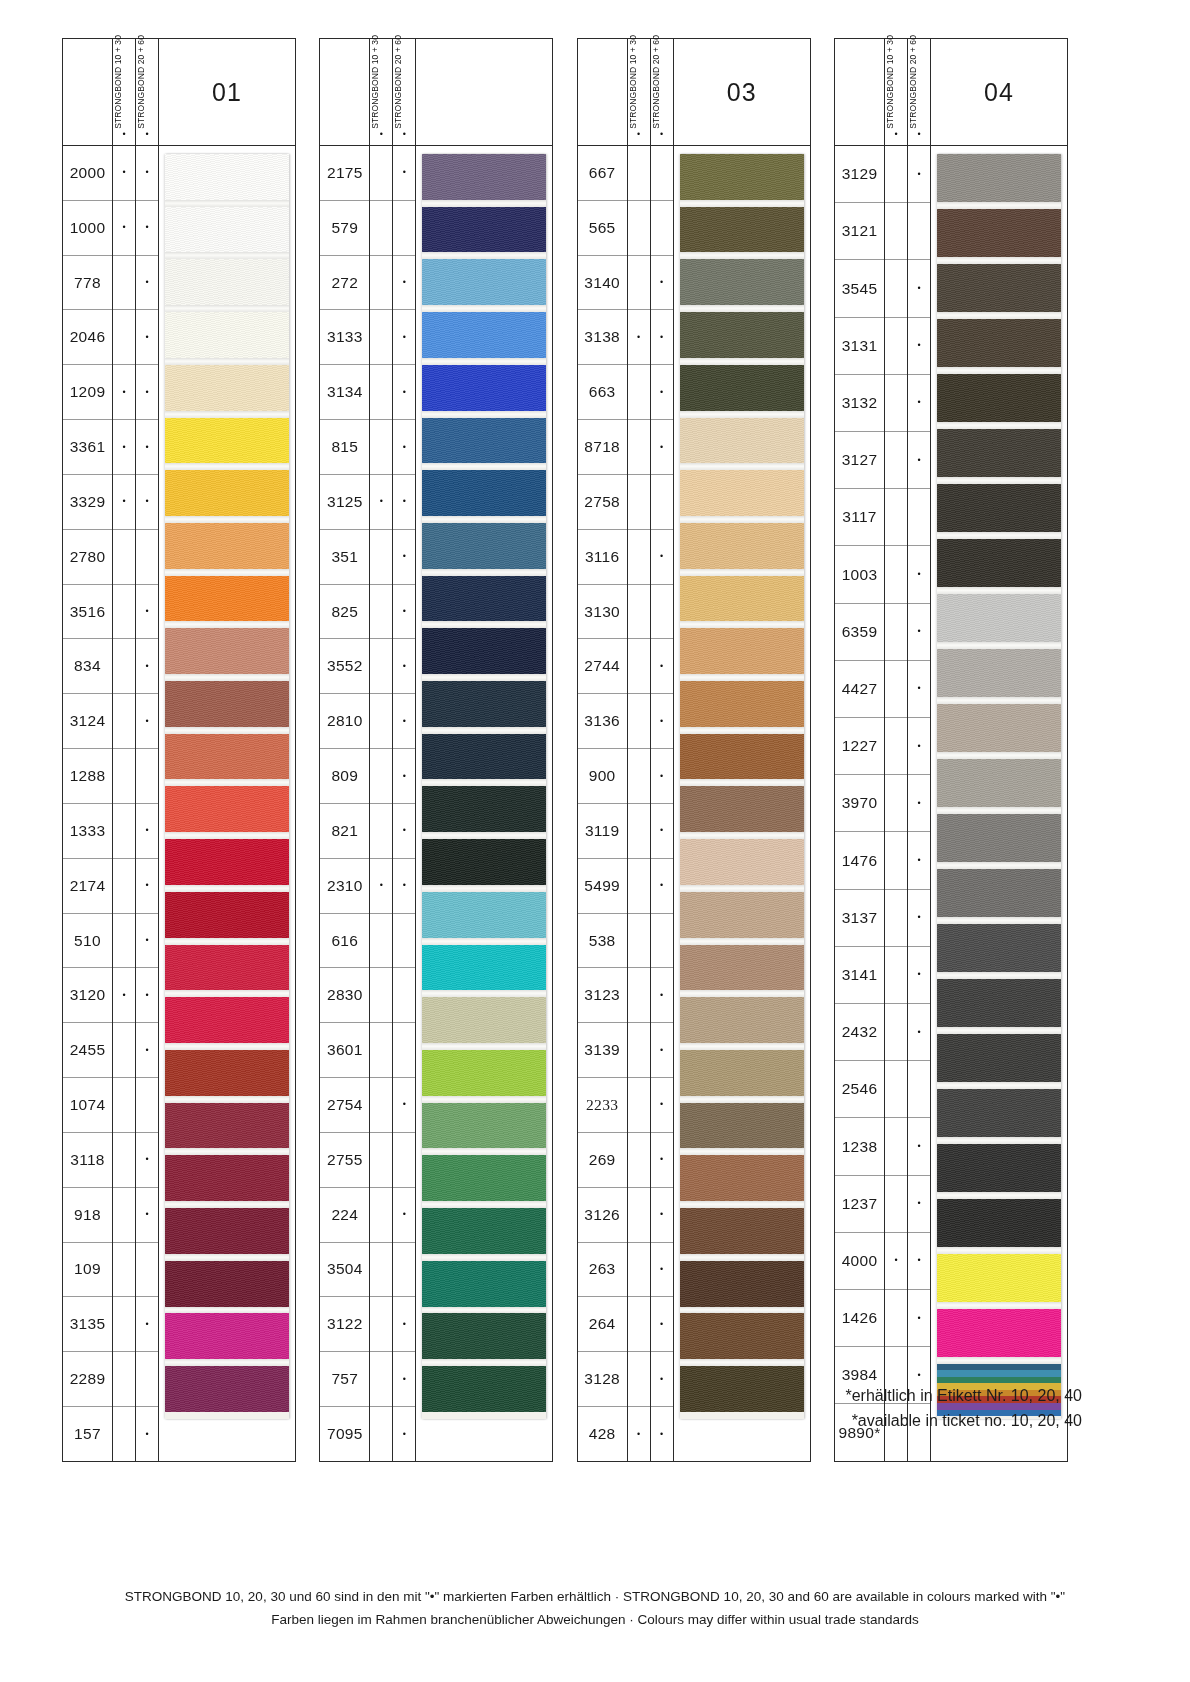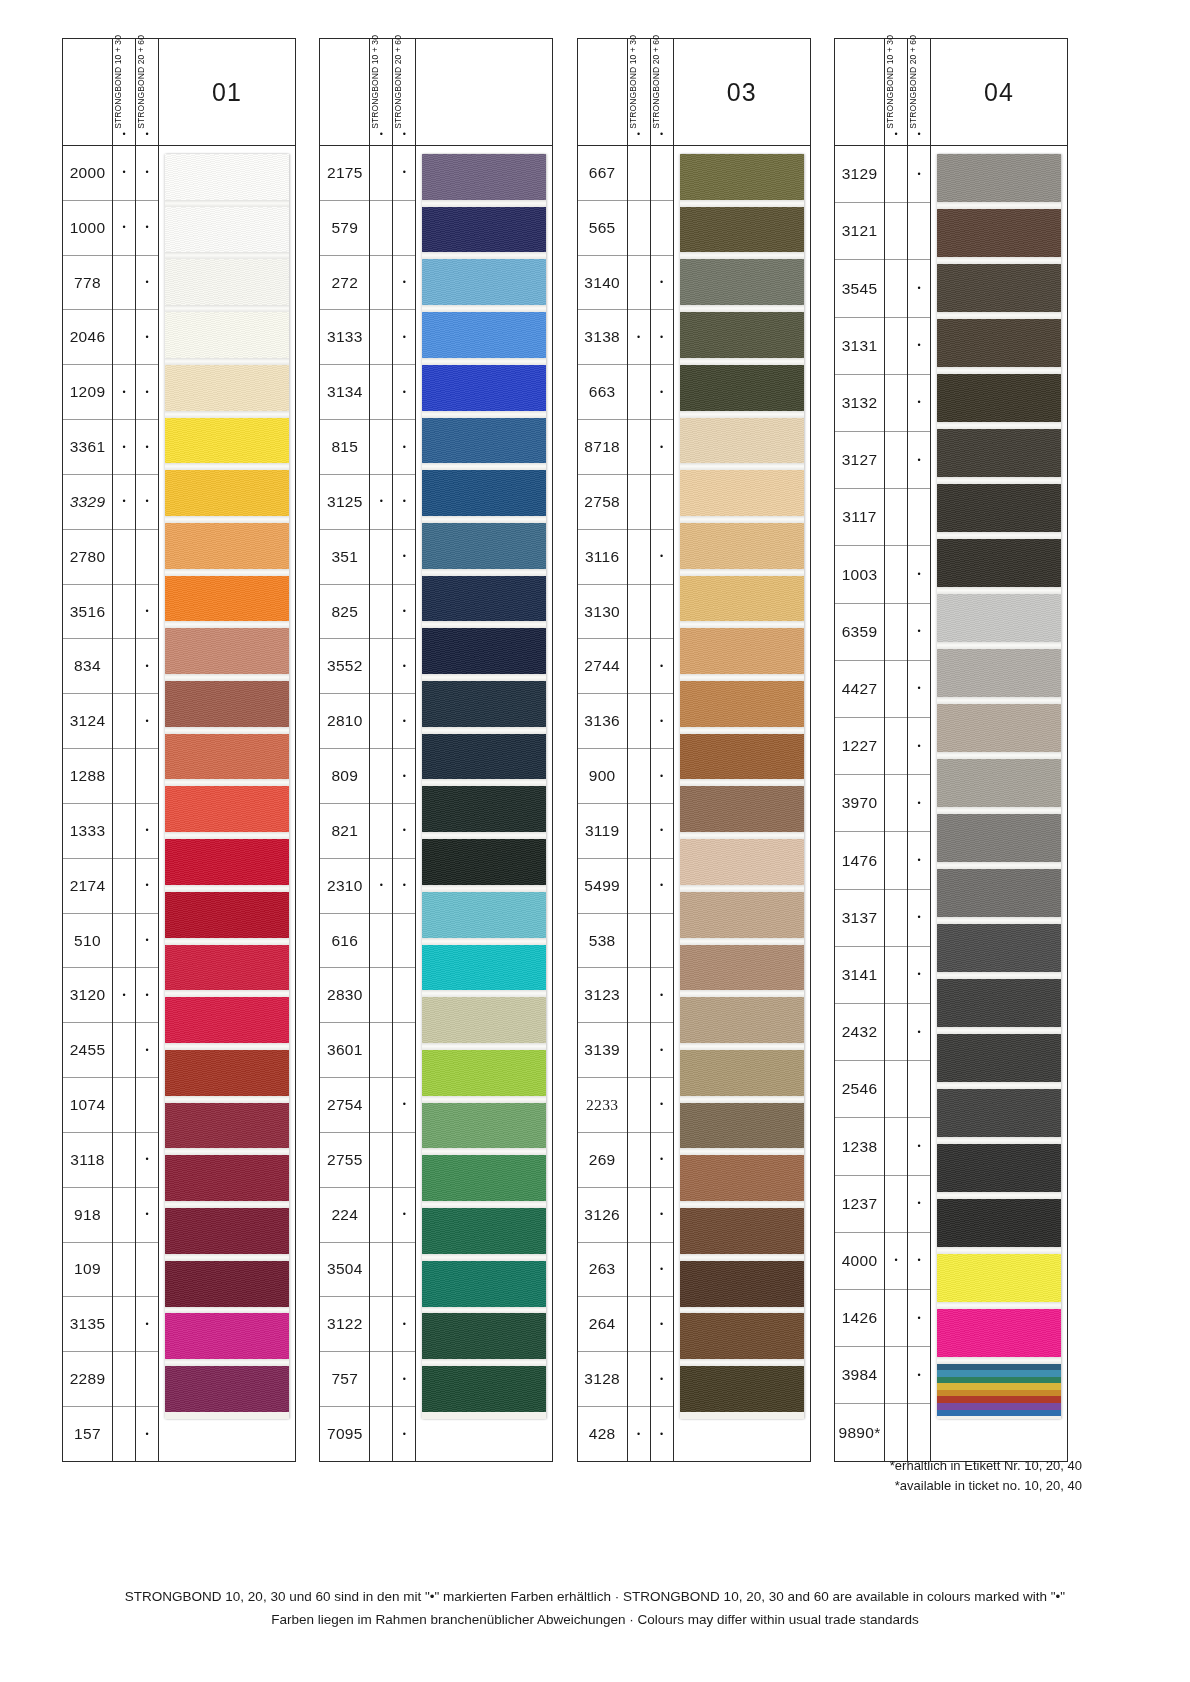--- a/index.html
+++ b/index.html
@@ -168,24 +168,24 @@
     position:relative;
     display:flex;
     flex-direction:column;
   }
   .multi > i{display:block;flex:1;}
 
   
   .asterisk-notes{
     position:absolute;
     left:842px;
-    top:1456px;
+    top:1384px;
     width:240px;
     text-align:right;
-    font-size:13px;
+    font-size:16px;
     line-height:1.55;
     color:#1b1b1b;
   }
   .footer{
     position:absolute;
     left:0; right:0;
     top:1586px;
     text-align:center;
     font-size:13.5px;
     line-height:1.7;
@@ -213,21 +213,21 @@
           <div class="hnum">01</div>
         </div>
         <div class="pbody">
           <div class="colnum">
             <div class="cell" style="height: 54.8333px;">2000</div>
             <div class="cell" style="height: 54.8333px;">1000</div>
             <div class="cell" style="height: 54.8333px;">778</div>
             <div class="cell" style="height: 54.8333px;">2046</div>
             <div class="cell" style="height: 54.8333px;">1209</div>
             <div class="cell" style="height: 54.8333px;">3361</div>
-            <div class="cell" style="height: 54.8333px; font-style: italic;">3329</div>
+            <div class="cell" style="height: 54.8333px;">3329</div>
             <div class="cell" style="height: 54.8333px;">2780</div>
             <div class="cell" style="height: 54.8333px;">3516</div>
             <div class="cell" style="height: 54.8333px;">834</div>
             <div class="cell" style="height: 54.8333px;">3124</div>
             <div class="cell" style="height: 54.8333px;">1288</div>
             <div class="cell" style="height: 54.8333px;">1333</div>
             <div class="cell" style="height: 54.8333px;">2174</div>
             <div class="cell" style="height: 54.8333px;">510</div>
             <div class="cell" style="height: 54.8333px;">3120</div>
             <div class="cell" style="height: 54.8333px;">2455</div>

